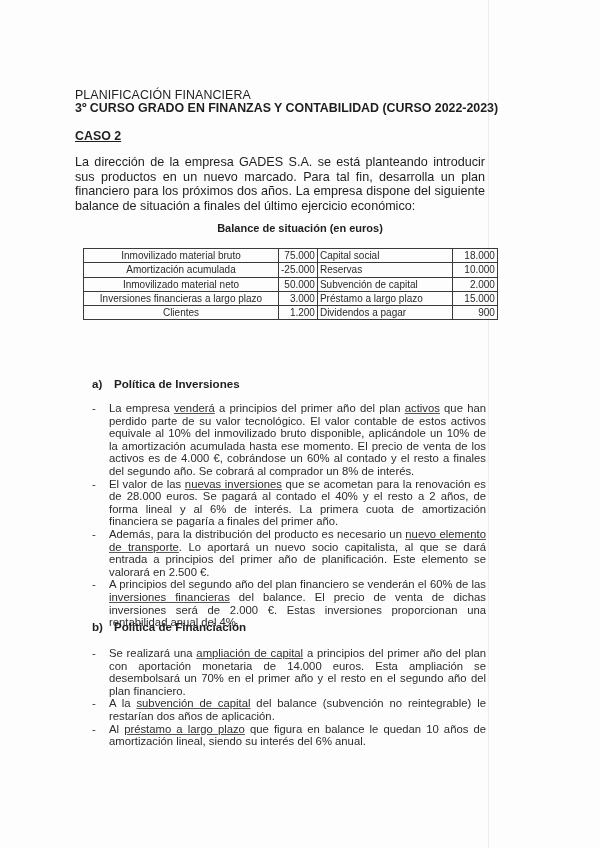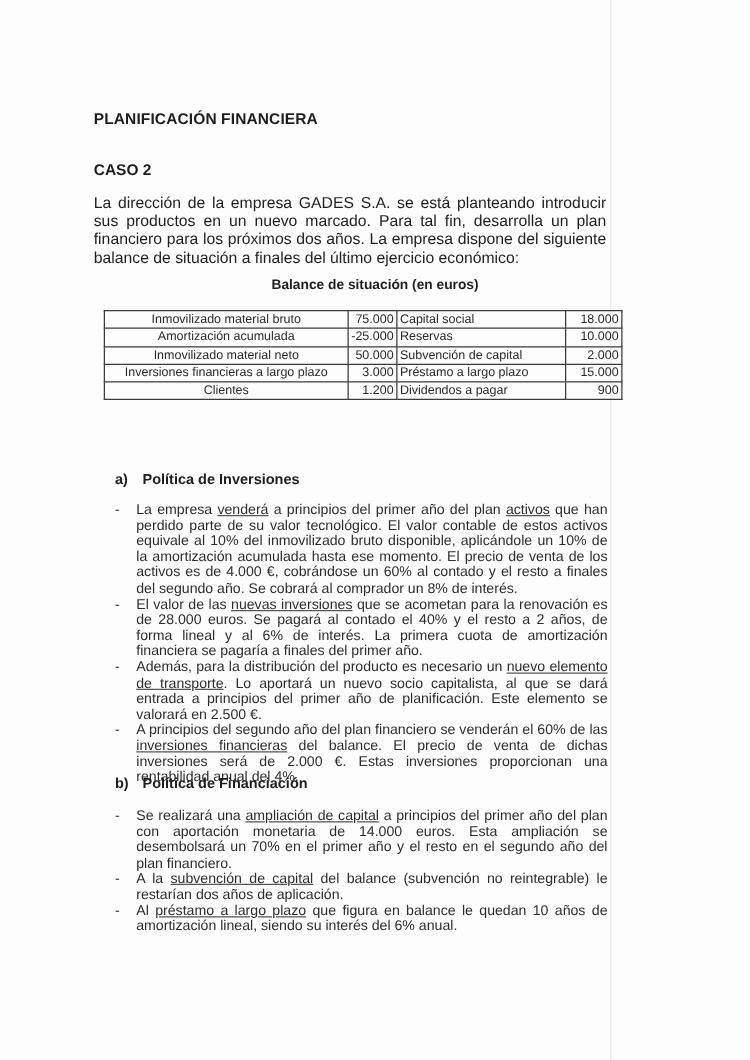--- a/index.html
+++ b/index.html
@@ -2,23 +2,23 @@
 <html><head>
   <meta charset="utf-8">
   <style>
     html, body { margin: 0; padding: 0; }
     body {
       width: 600px; height: 848px; background: #fdfdfd; position: relative; overflow: hidden;
       font-family: "Liberation Sans", sans-serif; color: #1e1e1e;
     }
     .page { position: absolute; left: 0; top: 0; width: 600px; height: 848px; }
     .edge { position: absolute; left: 488px; top: 0; width: 1px; height: 848px; background: #ececec; }
-    .h1 { position: absolute; left: 75px; top: 88px; font-size: 12.4px; font-weight: bold; letter-spacing: 0.1px; }
+    .h1 { position: absolute; left: 75px; top: 88px; font-size: 12.4px; font-weight: normal; letter-spacing: 0.1px; }
     .h2 { position: absolute; left: 75px; top: 101px; font-size: 12.4px; font-weight: bold; }
-    .caso { position: absolute; left: 75px; top: 129px; font-size: 12.4px; font-weight: bold; }
+    .caso { position: absolute; left: 75px; top: 129px; font-size: 12.4px; font-weight: bold; text-decoration: underline; }
     .intro { position: absolute; left: 75px; top: 155px; width: 410px; font-size: 12.6px; line-height: 14.6px; text-align: justify; }
     .tbl-title { position: absolute; left: 0; width: 600px; top: 222px; text-align: center; font-size: 11px; font-weight: bold; }
     table.bal {
       position: absolute; left: 83px; top: 248px; border-collapse: collapse;
       font-size: 10px; color: #2a2a2a;
     }
     table.bal td { border: 1px solid #3a3a3a; height: 13.3px; padding: 0 2px; line-height: 13px; white-space: nowrap; }
     table.bal td.lbl { width: 190px; text-align: center; }
     table.bal td.val { width: 29px; text-align: right; }
     table.bal td.lbl2 { width: 130px; }
@@ -31,20 +31,21 @@
     ul.bul li .dash { position: absolute; left: 0; top: 0; }
     .u { text-decoration: underline; text-decoration-color: #555; }
   </style>
 </head>
 <body>
 
 <div class="page">
   <div class="edge"></div>
 
   <div class="h1">PLANIFICACIÓN FINANCIERA</div>
+  <div class="h2">3º CURSO GRADO EN FINANZAS Y CONTABILIDAD (CURSO 2022-2023)</div>
   <div class="caso">CASO 2</div>
 
   <p class="intro" style="margin:0">La dirección de la empresa GADES S.A. se está planteando introducir sus productos en un nuevo marcado. Para tal fin, desarrolla un plan financiero para los próximos dos años. La empresa dispone del siguiente balance de situación a finales del último ejercicio económico:</p>
 
   <div class="tbl-title">Balance de situación (en euros)</div>
 
   <table class="bal">
     <tbody>
       <tr>
         <td class="lbl">Inmovilizado material bruto</td>

